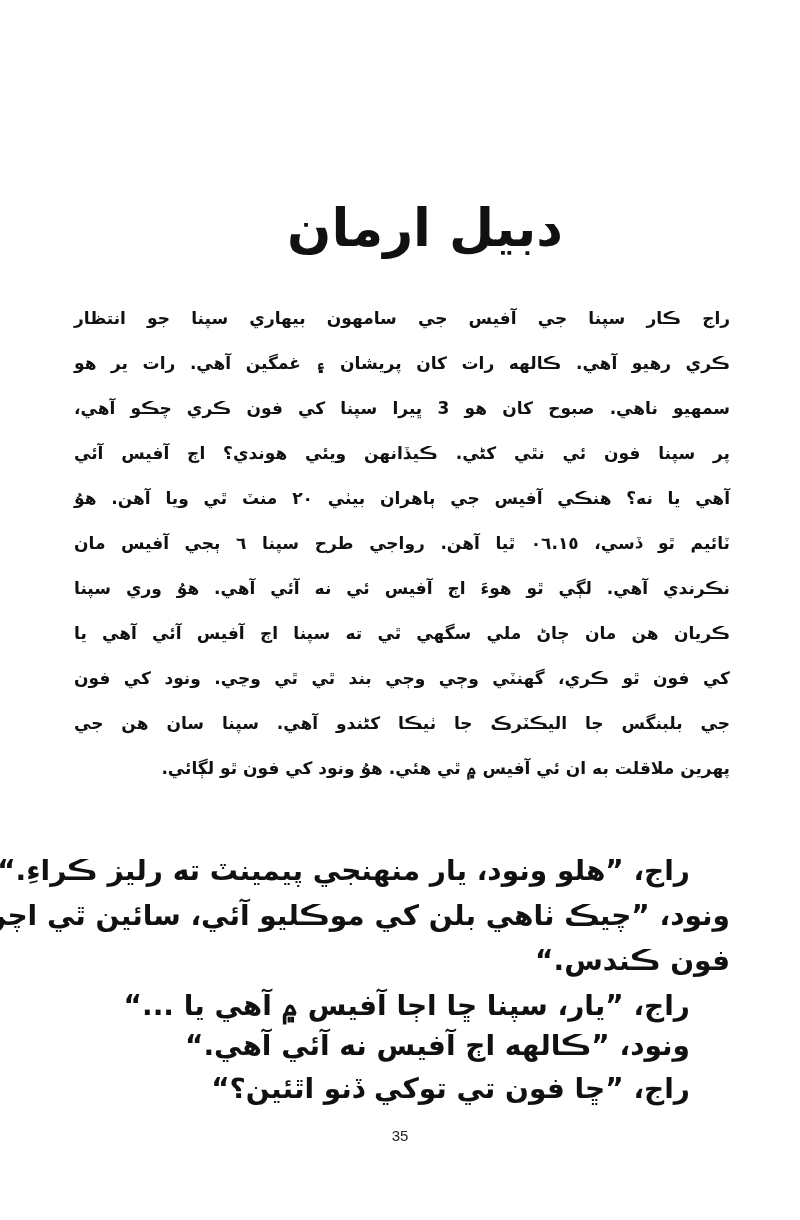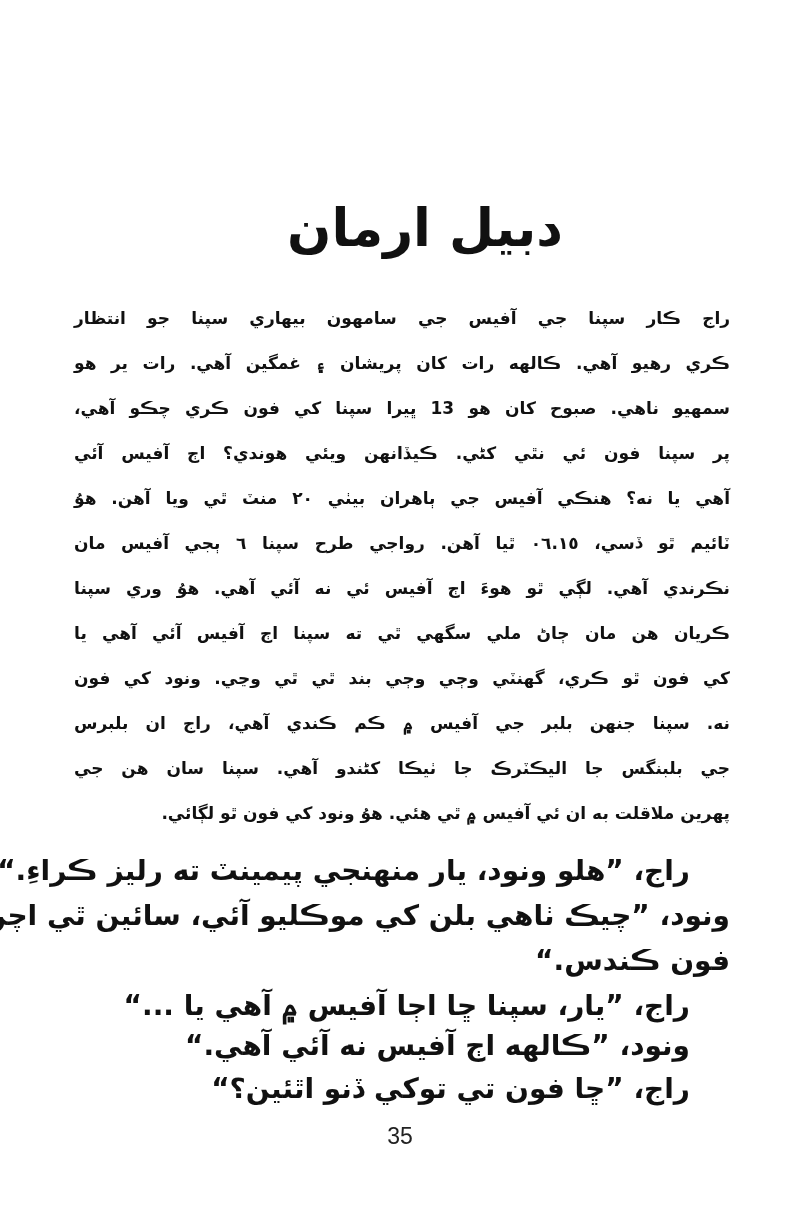--- a/index.html
+++ b/index.html
@@ -68,43 +68,42 @@
       white-space: nowrap;
       margin-top: 24px;
     }
     .page-number {
       position: absolute;
       top: 1124px;
       left: 0;
       width: 800px;
       text-align: center;
       font-family: "Liberation Sans", sans-serif;
-      font-size: 23px;
+      font-size: 15px;
       line-height: 24px;
       color: #222222;
     }
   </style>
 </head>
 <body>
 
 <div class="page">
 
   <div class="title">دبيل ارمان</div>
 
   <div class="body-text">
     <div class="line justify">راج ڪار سپنا جي آفيس جي سامهون بيهاري سپنا جو انتظار</div>
     <div class="line justify">ڪري رهيو آهي. ڪالهه رات کان پريشان ۽ غمگين آهي. رات ير هو</div>
-    <div class="line justify">سمهيو ناهي. صبوح کان هو 13 ڀيرا سپنا کي فون ڪري چڪو آهي،</div>
+    <div class="line justify">سمهيو ناهي. صبوح کان هو 3 ڀيرا سپنا کي فون ڪري چڪو آهي،</div>
     <div class="line justify">پر سپنا فون ئي نٿي کڻي. ڪيڏانهن ويئي هوندي؟ اڄ آفيس آئي</div>
     <div class="line justify">آهي يا نه؟ هنڪي آفيس جي ٻاهران بيٺي ٢٠ منٽ ٿي ويا آهن. هوُ</div>
     <div class="line justify">ٽائيم ٿو ڏسي، ٠٦.١٥ ٿيا آهن. رواجي طرح سپنا ٦ ٻجي آفيس مان</div>
     <div class="line justify">نڪرندي آهي. لڳي ٿو هوءَ اڄ آفيس ئي نه آئي آهي. هوُ وري سپنا</div>
     <div class="line justify">ڪريان هن مان ڄاڻ ملي سگهي ٿي ته سپنا اڄ آفيس آئي آهي يا</div>
     <div class="line justify">کي فون ٿو ڪري، گهنٽي وڄي وڄي بند ٿي ٿي وڃي. ونود کي فون</div>
-    <div class="line justify">نه. سپنا جنهن بلبر جي آفيس ۾ ڪم ڪندي آهي، راج ان بلبرس</div>
     <div class="line justify">جي بلبنگس جا اليڪٽرڪ جا ٺيڪا کڻندو آهي. سپنا سان هن جي</div>
     <div class="line">پهرين ملاقلت به ان ئي آفيس ۾ ٿي هئي. هوُ ونود کي فون ٿو لڳائي.</div>
   </div>
 
   <div class="dialog-block" style="top: 830px; right: 110px;">
     <span>راج،</span>
     <span>”هلو ونود، يار منهنجي پيمينٽ ته رليز ڪراءِ.“</span>
   </div>
 
   <div class="dialog-block" style="top: 875px; right: 70px; left: 74px; text-align: justify; text-align-last: justify;">

